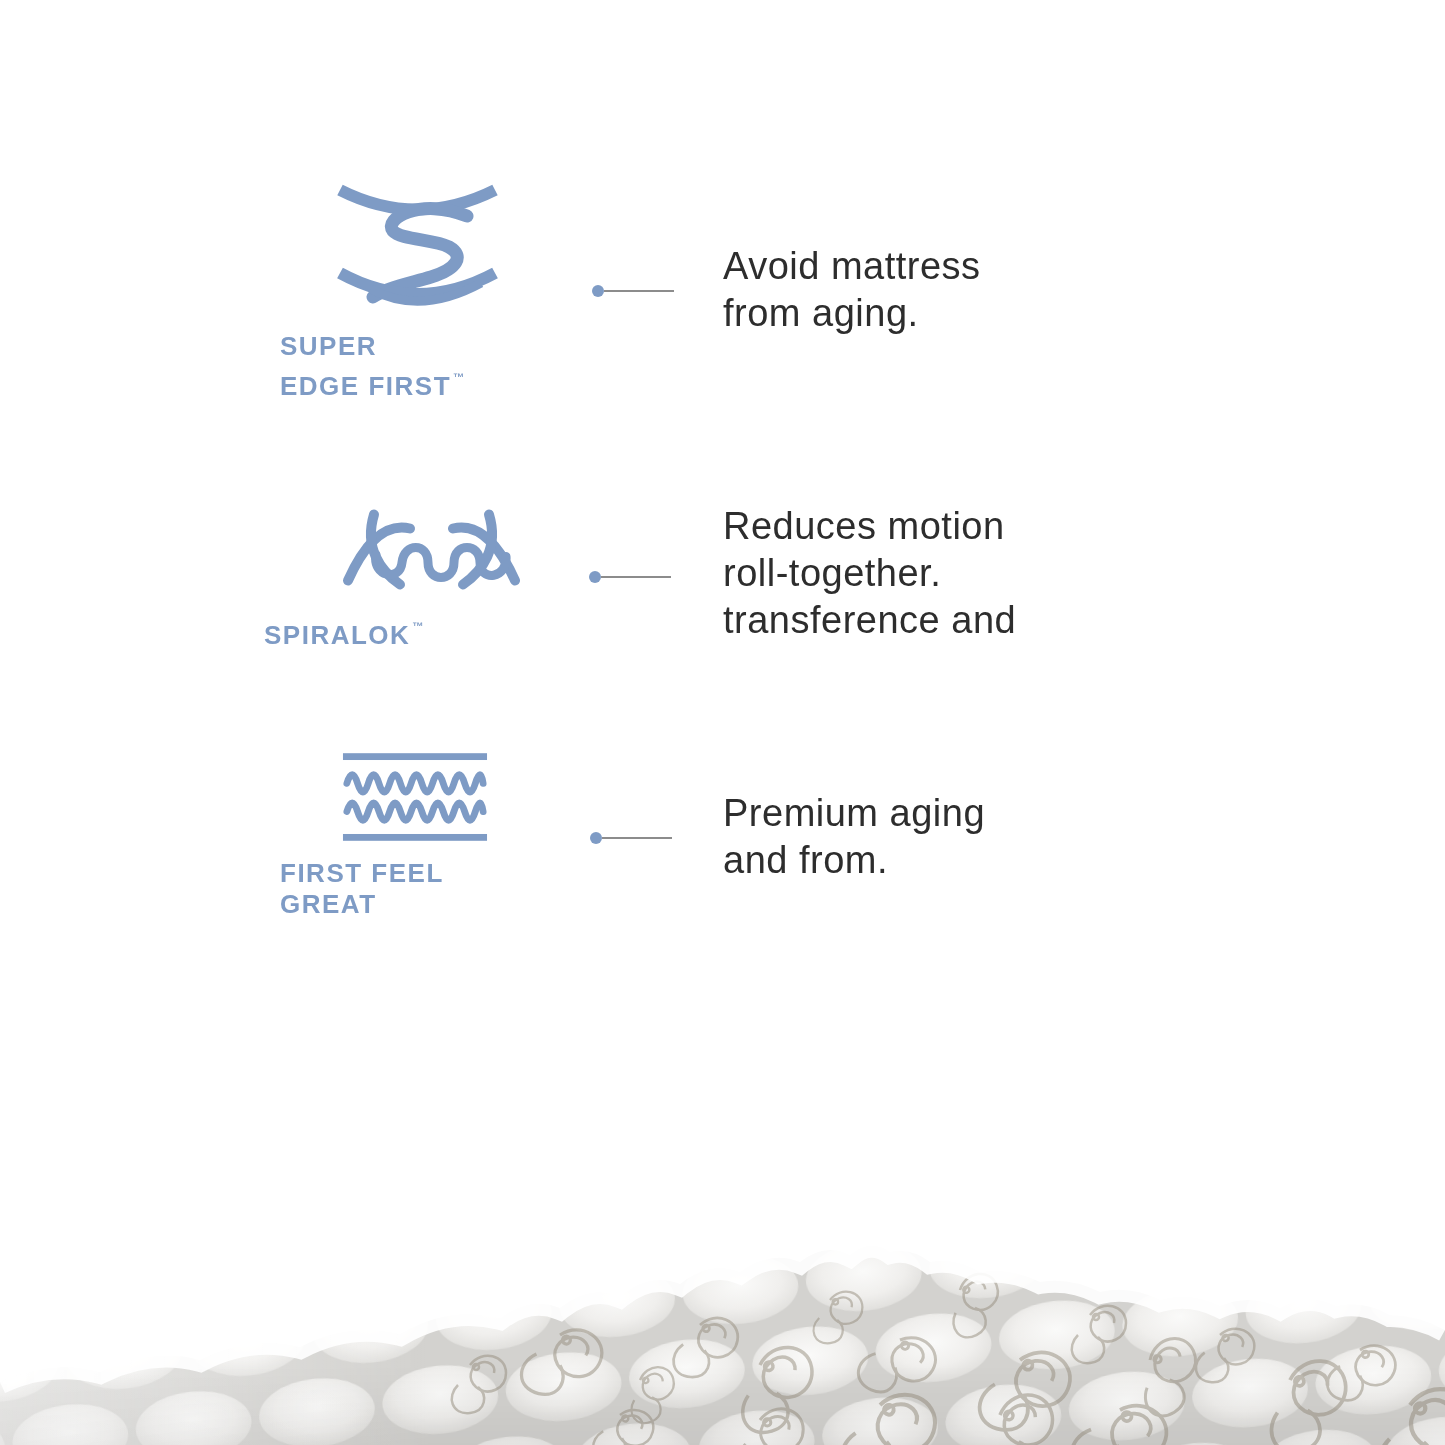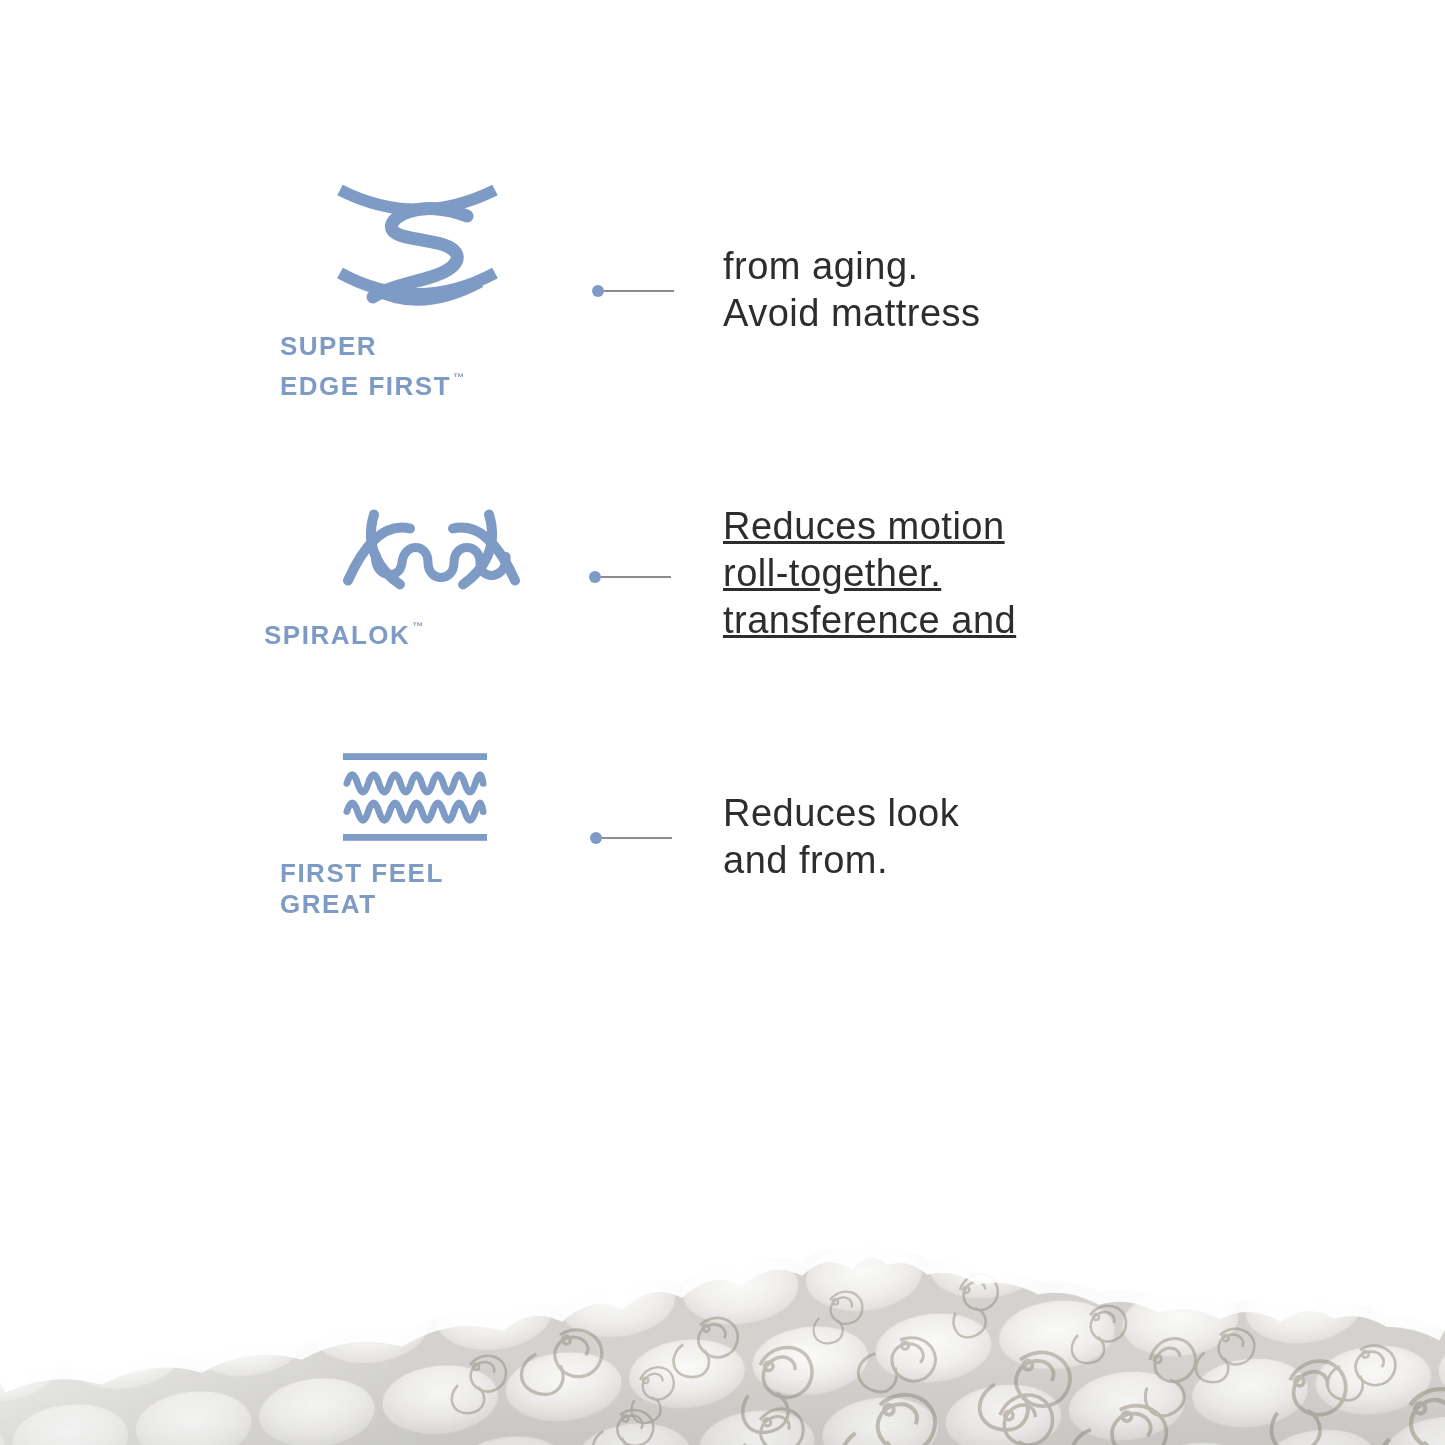--- a/index.html
+++ b/index.html
@@ -43,21 +43,21 @@
   
   .desc{
     color:var(--text);
     font-size:38px;
     line-height:47px;
     letter-spacing:0.5px;
     font-weight:400;
     white-space:nowrap;
   }
   .f1-desc{left:723px;top:243px;}
-  .f2-desc{left:723px;top:503px;text-decoration:underline;}
+  .f2-desc{left:723px;top:503px;}
   .f3-desc{left:723px;top:790px;}
   
   .mattress{left:0;bottom:0;width:1445px;height:270px;}
   .mattress svg{display:block;width:100%;height:100%;}
 </style>
 </head>
 <body>
 
 <div class="abs icon-wrap f1-icon">
   <svg viewBox="0 0 165 130" fill="none" aria-hidden="true">
@@ -69,22 +69,22 @@
 </div>
 <div class="abs flabel f1-label">
   <div><span>SUPER</span></div>
   <div><span>EDGE FIRST</span><sup>™</sup></div>
 </div>
 <div class="abs conn f1-conn">
   <span class="dot"></span>
   <span class="line"></span>
 </div>
 <div class="abs desc f1-desc">
+  <div>Avoid mattress</div>
   <div>from aging.</div>
-  <div>Avoid mattress</div>
 </div>
 
 <div class="abs icon-wrap f2-icon">
   <svg viewBox="0 0 183 89" fill="none" aria-hidden="true">
     <path d="M8,78 C25,40 45,20 70,26" stroke="currentColor" stroke-width="10" stroke-linecap="round"></path>
     <path d="M34,12 C24,45 40,68 60,82" stroke="currentColor" stroke-width="10" stroke-linecap="round"></path>
     <path d="M175,78 C158,40 138,20 113,26" stroke="currentColor" stroke-width="10" stroke-linecap="round"></path>
     <path d="M149,12 C159,45 143,68 123,82" stroke="currentColor" stroke-width="10" stroke-linecap="round"></path>
     <path d="M36,52 c-4,22 24,28 26,8 c2,-20 26,-20 26,0 c0,20 26,20 26,0 c0,-20 26,-20 26,0 c0,20 28,16 26,-6" stroke="currentColor" stroke-width="9" stroke-linecap="round"></path>
   </svg>
@@ -112,21 +112,21 @@
 </div>
 <div class="abs flabel f3-label">
   <div><span>FIRST FEEL</span></div>
   <div><span>GREAT</span></div>
 </div>
 <div class="abs conn f3-conn">
   <span class="dot"></span>
   <span class="line"></span>
 </div>
 <div class="abs desc f3-desc">
-  <div>Reduces look</div>
+  <div>Premium aging</div>
   <div>and from.</div>
 </div>
 
 <div class="abs mattress">
   <svg viewBox="0 0 1445 270" preserveAspectRatio="none" aria-hidden="true">
     <defs>
       <radialGradient id="puff" cx="50%" cy="42%" r="65%">
         <stop offset="0%" stop-color="#fafaf9"></stop>
         <stop offset="55%" stop-color="#f0efed"></stop>
         <stop offset="100%" stop-color="#dcdbd8"></stop>

